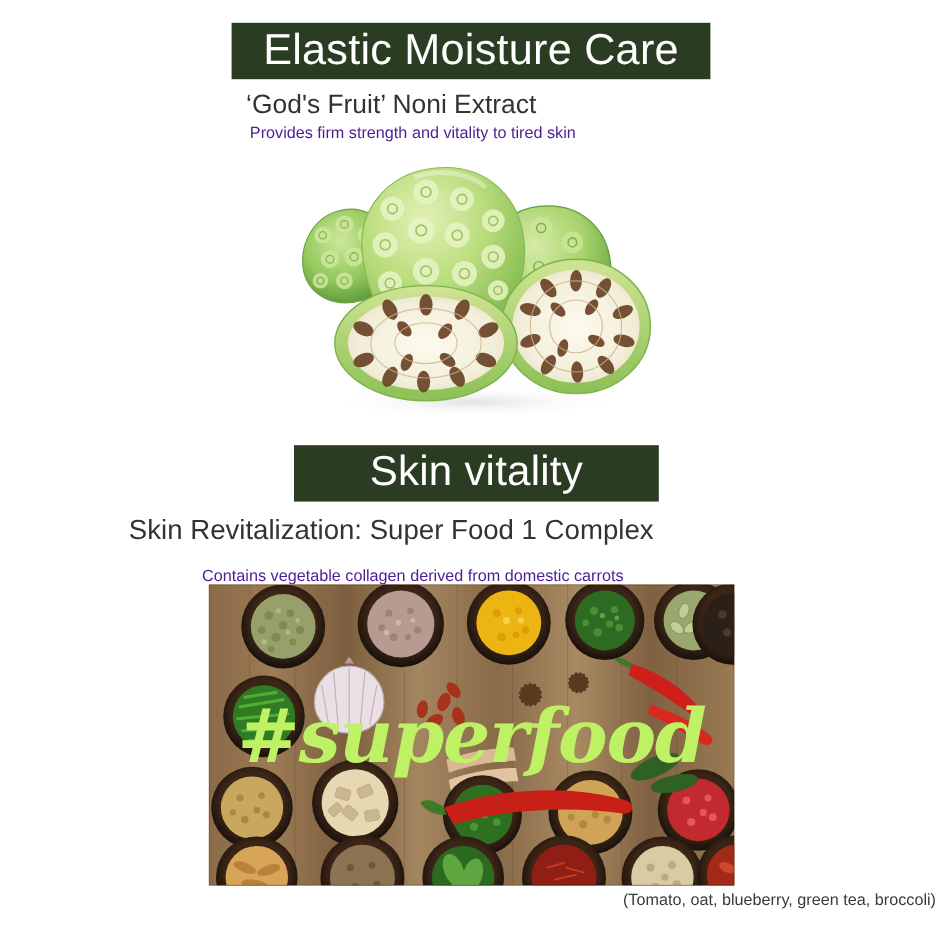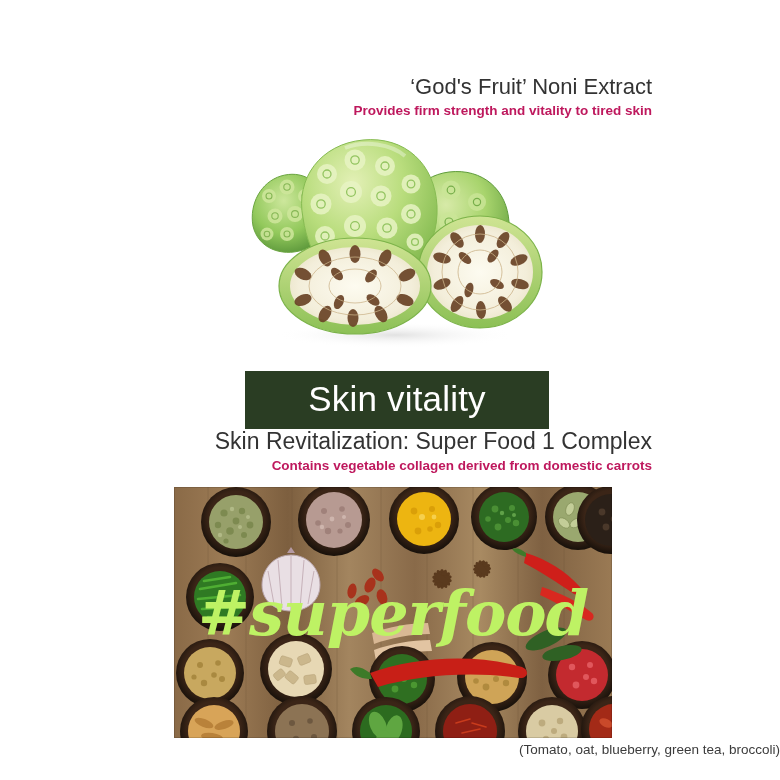--- a/index.html
+++ b/index.html
@@ -41,53 +41,53 @@
     width: 399px;
     height: 47px;
     font-size: 36px;
     line-height: 1;
     padding-bottom: 4px;
   }
   .banner-2 {
     left: 245px;
     top: 371px;
     width: 304px;
-    height: 58px;
+    height: 47px;
     font-size: 35px;
     line-height: 1;
     padding-bottom: 4px;
   }
 
   
   .sub-block {
     position: absolute;
     width: 652px;
     left: 0;
-    text-align: right;
+    text-align: center;
   }
   .sub-main {
     font-size: 22px;
     font-weight: 400;
     color: #333333;
     letter-spacing: 0px;
     line-height: 1.15;
   }
   .sub-small {
     font-size: 13.5px;
-    font-weight: 700;
-    color: #be185d;
+    font-weight: 400;
+    color: #4c1d95;
     letter-spacing: 0px;
     margin-top: 4px;
     line-height: 1.2;
     padding-left: 36px;
   }
   .sub-1 { top: 74px; }
   .sub-2 { top: 428px; }
   .sub-2 .sub-main { font-size: 23px; }
-  .sub-2 .sub-small { font-size: 13.5px; margin-top: 4px; }
+  .sub-2 .sub-small { font-size: 13.5px; margin-top: 18px; }
 
   
   .noni-wrap {
     position: absolute;
     left: 245px;
     top: 130px;
     width: 300px;
     height: 222px;
   }
   .noni-svg { display: block; width: 300px; height: 222px; }
@@ -129,20 +129,21 @@
     text-align: right;
     font-size: 13.5px;
     color: #3b3b3b;
   }
 </style>
 </head>
 <body>
 
 <div class="page">
 
+  <div class="banner banner-1">Elastic Moisture Care</div>
 
   <div class="sub-block sub-1">
     <div class="sub-main">‘God's Fruit’ Noni Extract</div>
     <div class="sub-small">Provides firm strength and vitality to tired skin</div>
   </div>
 
   <div class="noni-wrap">
     <svg class="noni-svg" viewBox="0 0 300 222" xmlns="http://www.w3.org/2000/svg">
       <defs>
         <radialGradient id="gWhole" cx="38%" cy="30%" r="78%">

